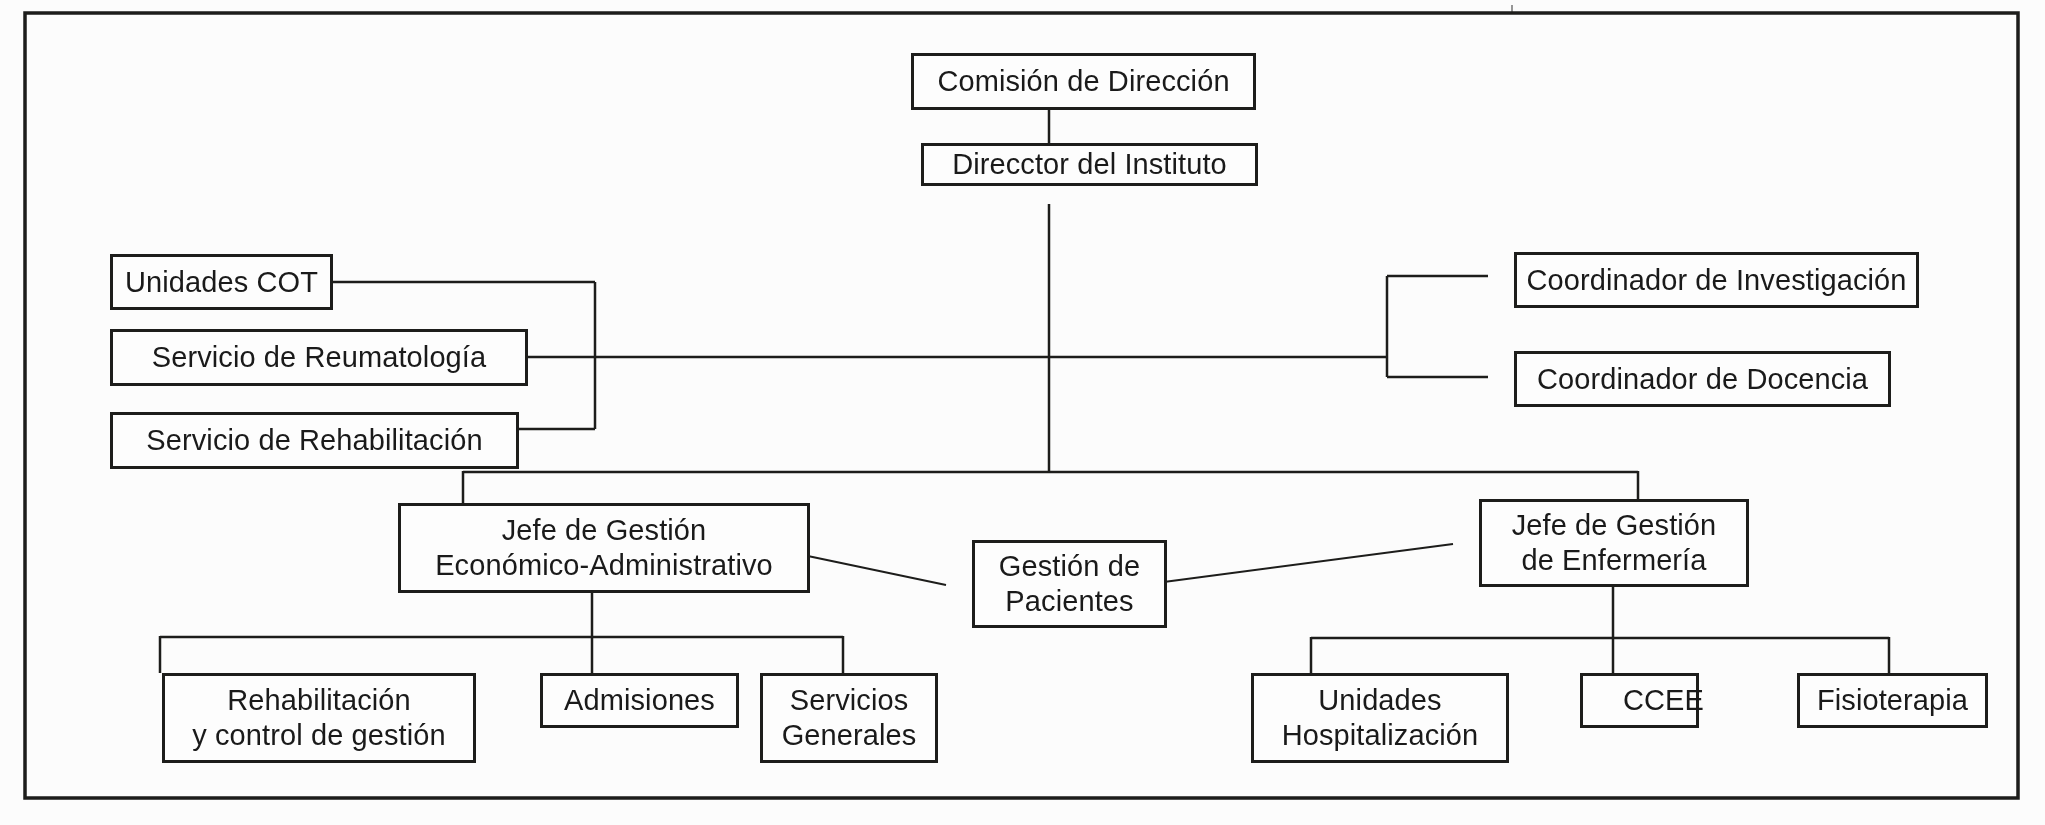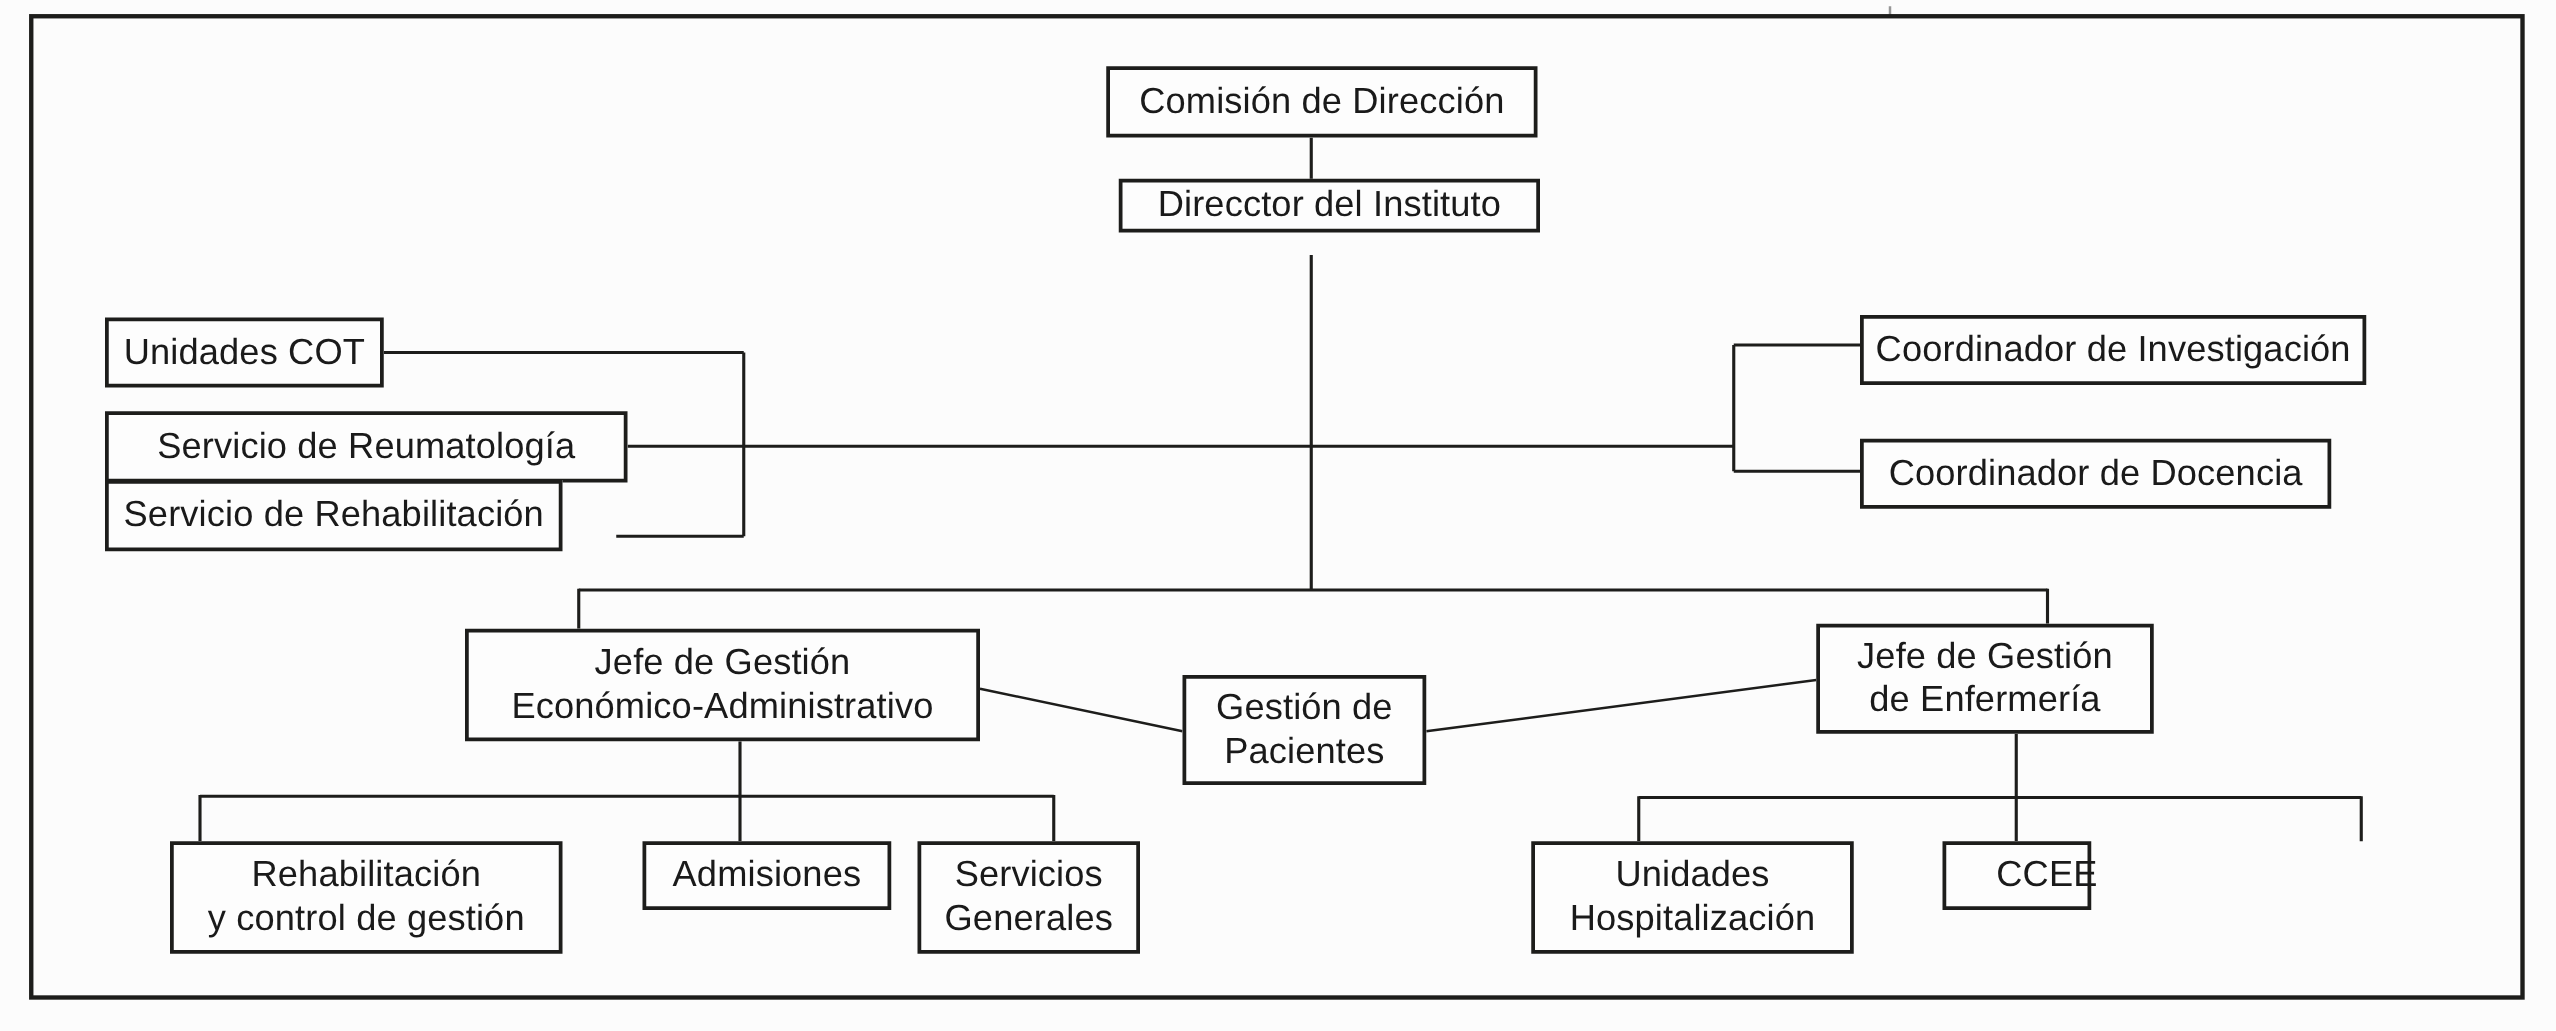--- a/index.html
+++ b/index.html
@@ -28,20 +28,21 @@
     border: 3px solid #1d1d1b;
     background: #fdfdfd;
     display: flex;
     align-items: center;
     justify-content: center;
     text-align: center;
     color: #1a1a1a;
     font-size: 29px;
     line-height: 35px;
     letter-spacing: 0.1px;
+    margin-left: 26px;
   }
   .node .node-label {
     white-space: pre-line;
     padding: 0 6px;
   }
 </style>
 </head>
 <body>
 
 <div id="stage">
@@ -92,21 +93,21 @@
   </div>
 
   <div class="node" style="left:84px; top:254px; width:223px; height:56px;">
     <span class="node-label">Unidades COT</span>
   </div>
 
   <div class="node" style="left:84px; top:329px; width:418px; height:57px;">
     <span class="node-label">Servicio de Reumatología</span>
   </div>
 
-  <div class="node" style="left:84px; top:384px; width:366px; height:57px;">
+  <div class="node" style="left:84px; top:412px; width:409px; height:57px;">
     <span class="node-label">Servicio de Rehabilitación</span>
   </div>
 
   <div class="node" style="left:1488px; top:252px; width:405px; height:56px;">
     <span class="node-label">Coordinador de Investigación</span>
   </div>
 
   <div class="node" style="left:1488px; top:351px; width:377px; height:56px;justify-content:center;">
     <span class="node-label">Coordinador de Docencia</span>
   </div>
@@ -142,14 +143,17 @@
 
   <div class="node" style="left:1225px; top:673px; width:258px; height:90px;">
     <span class="node-label">Unidades
 Hospitalización</span>
   </div>
 
   <div class="node" style="left:1554px; top:673px; width:119px; height:55px;padding-left:48px;">
     <span class="node-label">CCEE</span>
   </div>
 
+  <div class="node" style="left:1771px; top:673px; width:191px; height:55px;">
+    <span class="node-label">Fisioterapia</span>
+  </div>
 
 </div>
 
 </body></html>

